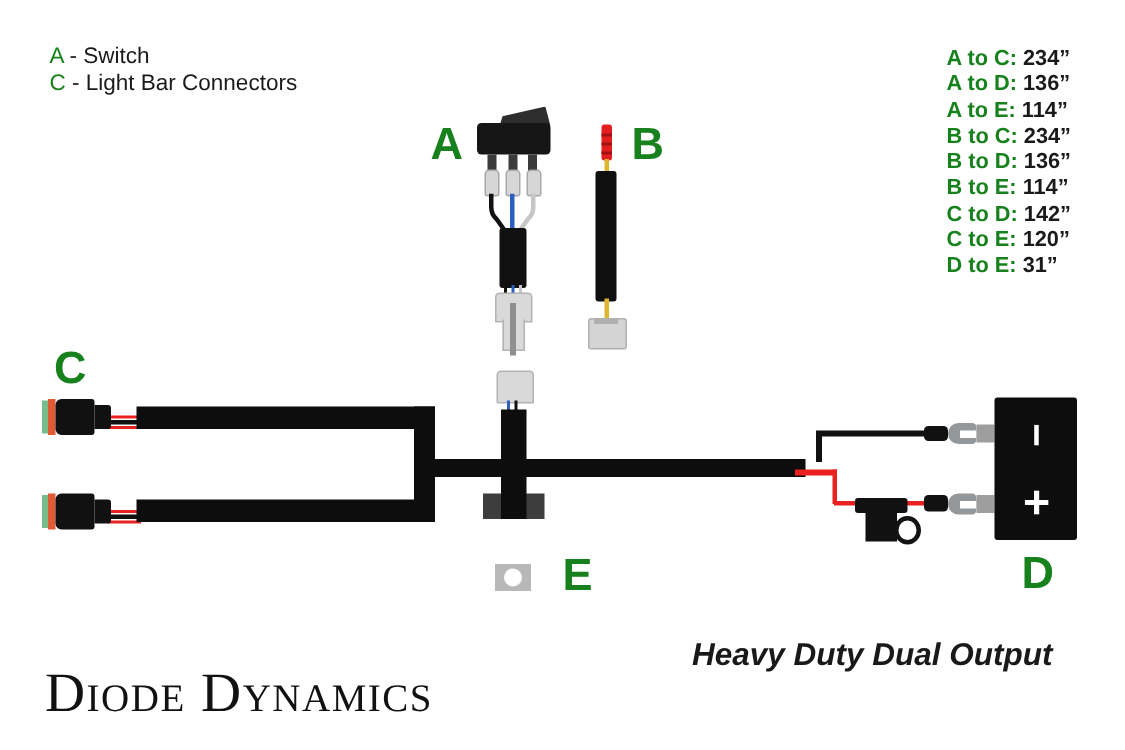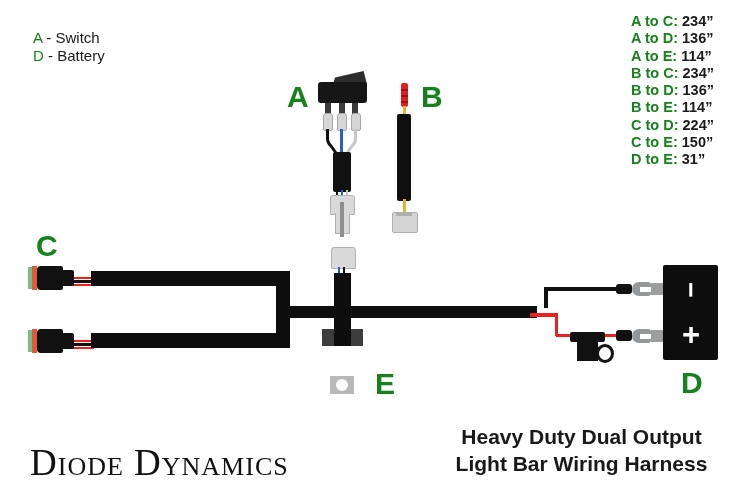--- a/index.html
+++ b/index.html
@@ -4,21 +4,21 @@
 <style>
   html,body{margin:0;padding:0;}
   body{font-family:"Liberation Sans", sans-serif;}
   .stage{position:relative;width:750px;height:500px;background:#ffffff;overflow:hidden;}
   .abs{position:absolute;}
 
   
   .legend{left:33px;top:29px;}
   .legend-row{font-size:15px;font-weight:400;line-height:17.6px;color:#1a1a1a;white-space:nowrap;}
   .legend-letter{color:#17821d;}
-  .measure{right:36px;top:13px;text-align:left;}
+  .measure{right:36px;top:31px;text-align:left;}
   .measure-row{font-size:14.5px;font-weight:700;line-height:17.3px;white-space:nowrap;color:#1a1a1a;}
   .measure-label{color:#17821d;}
   .biglabel{color:#17821d;font-size:30px;font-weight:700;line-height:1;}
 
   
   .bar{background:#0d0d0d;}
   .wire{position:absolute;}
   .connC-body{background:#111111;border-radius:4px 2px 2px 4px;}
   .strip-green{background:#77bd8b;}
   .strip-orange{background:#e05a36;}
@@ -31,41 +31,41 @@
   .relay-body{background:#0f0f0f;border-radius:2px;display:flex;align-items:center;justify-content:center;}
   .relay-text{color:#ffffff;font-size:10px;font-weight:700;letter-spacing:1.5px;transform:translateY(-1px);}
   .relay-tab{background:#3d3d3d;}
   .mount-tab{background:#b8b8b8;}
   .mount-hole{background:#ffffff;border-radius:50%;}
   .batt{background:#0d0d0d;border-radius:2px;}
   .batt-sym{color:#ffffff;font-weight:700;display:flex;align-items:center;justify-content:center;}
 
   
   .logo{left:30px;top:444px;font-family:"Liberation Serif", serif;font-variant:small-caps;font-size:37px;color:#111111;letter-spacing:1px;line-height:1;}
-  .title{left:430px;top:424px;width:303px;text-align:center;font-size:21px;font-weight:700;color:#191919;line-height:26.5px;}
+  .title{left:430px;top:424px;width:303px;text-align:center;font-size:21px;font-weight:700;color:#191919;line-height:26.5px;font-style:italic;}
 </style>
 </head>
 <body>
 
 <div class="stage">
 
   <div class="abs legend">
     <div class="legend-row"><span class="legend-letter">A</span> <span>- Switch</span></div>
-    <div class="legend-row"><span class="legend-letter">D</span> <span>- Battery</span></div>
+    <div class="legend-row"><span class="legend-letter">C</span> <span>- Light Bar Connectors</span></div>
   </div>
 
   <div class="abs measure">
     <div class="measure-row"><span class="measure-label">A to C:</span> <span>234”</span></div>
     <div class="measure-row"><span class="measure-label">A to D:</span> <span>136”</span></div>
     <div class="measure-row"><span class="measure-label">A to E:</span> <span>114”</span></div>
     <div class="measure-row"><span class="measure-label">B to C:</span> <span>234”</span></div>
     <div class="measure-row"><span class="measure-label">B to D:</span> <span>136”</span></div>
     <div class="measure-row"><span class="measure-label">B to E:</span> <span>114”</span></div>
-    <div class="measure-row"><span class="measure-label">C to D:</span> <span>224”</span></div>
-    <div class="measure-row"><span class="measure-label">C to E:</span> <span>150”</span></div>
+    <div class="measure-row"><span class="measure-label">C to D:</span> <span>142”</span></div>
+    <div class="measure-row"><span class="measure-label">C to E:</span> <span>120”</span></div>
     <div class="measure-row"><span class="measure-label">D to E:</span> <span>31”</span></div>
   </div>
 
   <div class="abs biglabel" style="left:287px;top:82px;">A</div>
   <div class="abs biglabel" style="left:421px;top:82px;">B</div>
   <div class="abs biglabel" style="left:36px;top:231px;">C</div>
   <div class="abs biglabel" style="left:681px;top:368px;">D</div>
   <div class="abs biglabel" style="left:375px;top:369px;">E</div>
 
   <div class="abs" style="left:333px;top:71px;width:34px;height:13px;background:#2e2e2e;clip-path:polygon(0% 100%,6% 50%,90% 0%,100% 100%);"></div>
@@ -156,16 +156,15 @@
   <div class="abs batt-tab" style="left:651px;top:283px;width:12px;height:12px;"></div>
   <div class="abs batt-tab" style="left:651px;top:330px;width:12px;height:12px;"></div>
 
   <div class="abs batt" style="left:663px;top:265px;width:55px;height:95px;"></div>
   <div class="abs batt-sym" style="left:680px;top:276px;width:22px;height:28px;font-size:27px;transform:rotate(90deg);">−</div>
   <div class="abs batt-sym" style="left:678px;top:319px;width:26px;height:32px;font-size:31px;">+</div>
 
   <div class="abs logo">Diode Dynamics</div>
   <div class="abs title">
     <div>Heavy Duty Dual Output</div>
-    <div>Light Bar Wiring Harness</div>
   </div>
 
 </div>
 
 </body></html>

